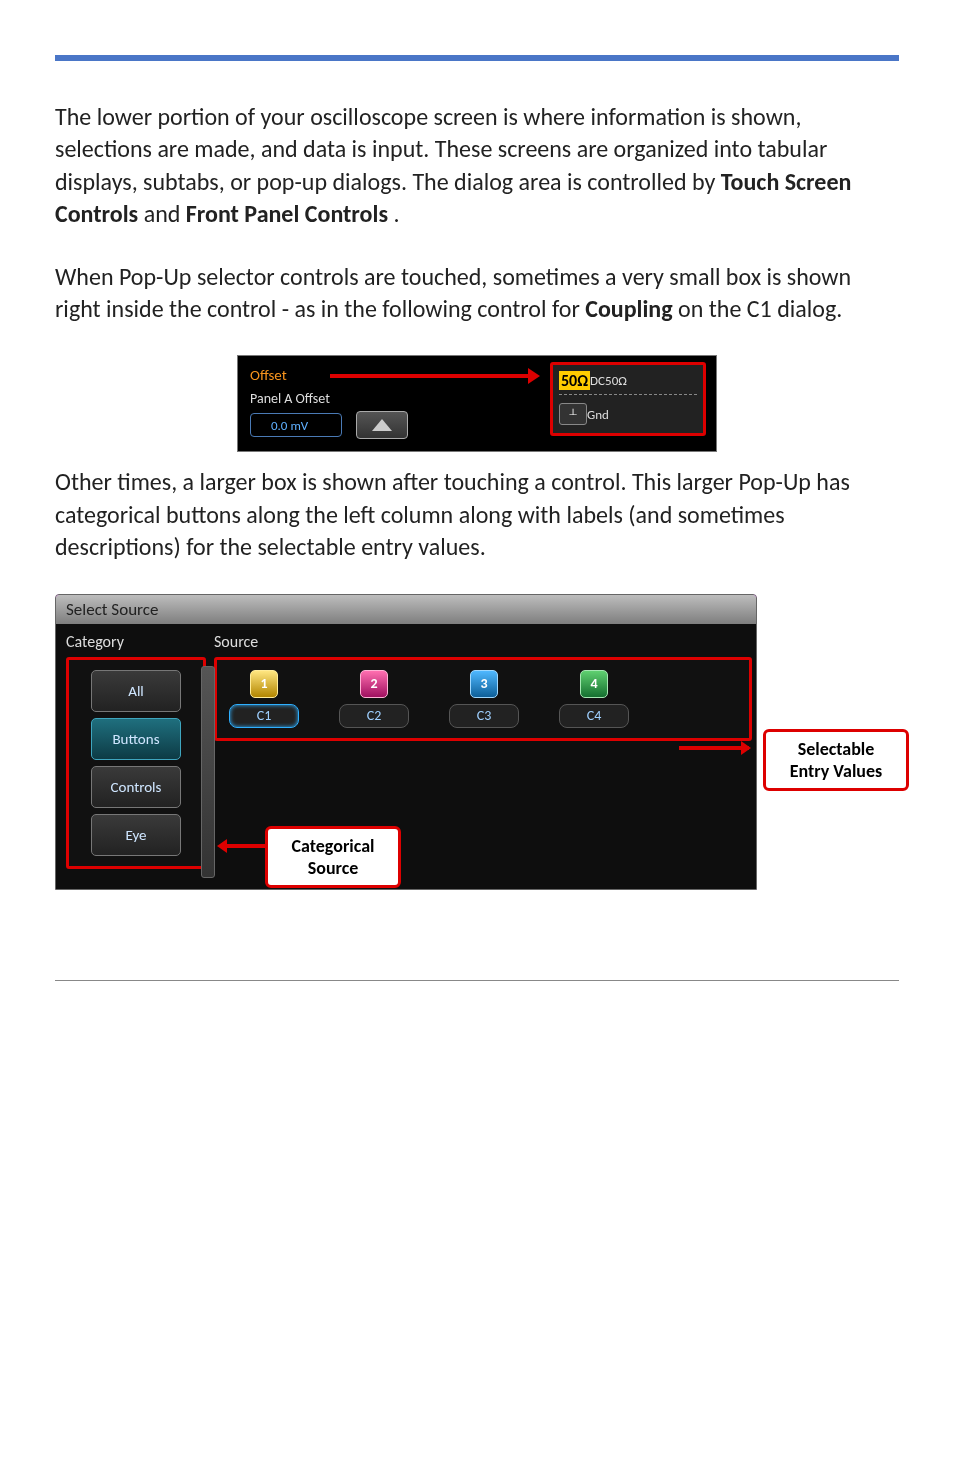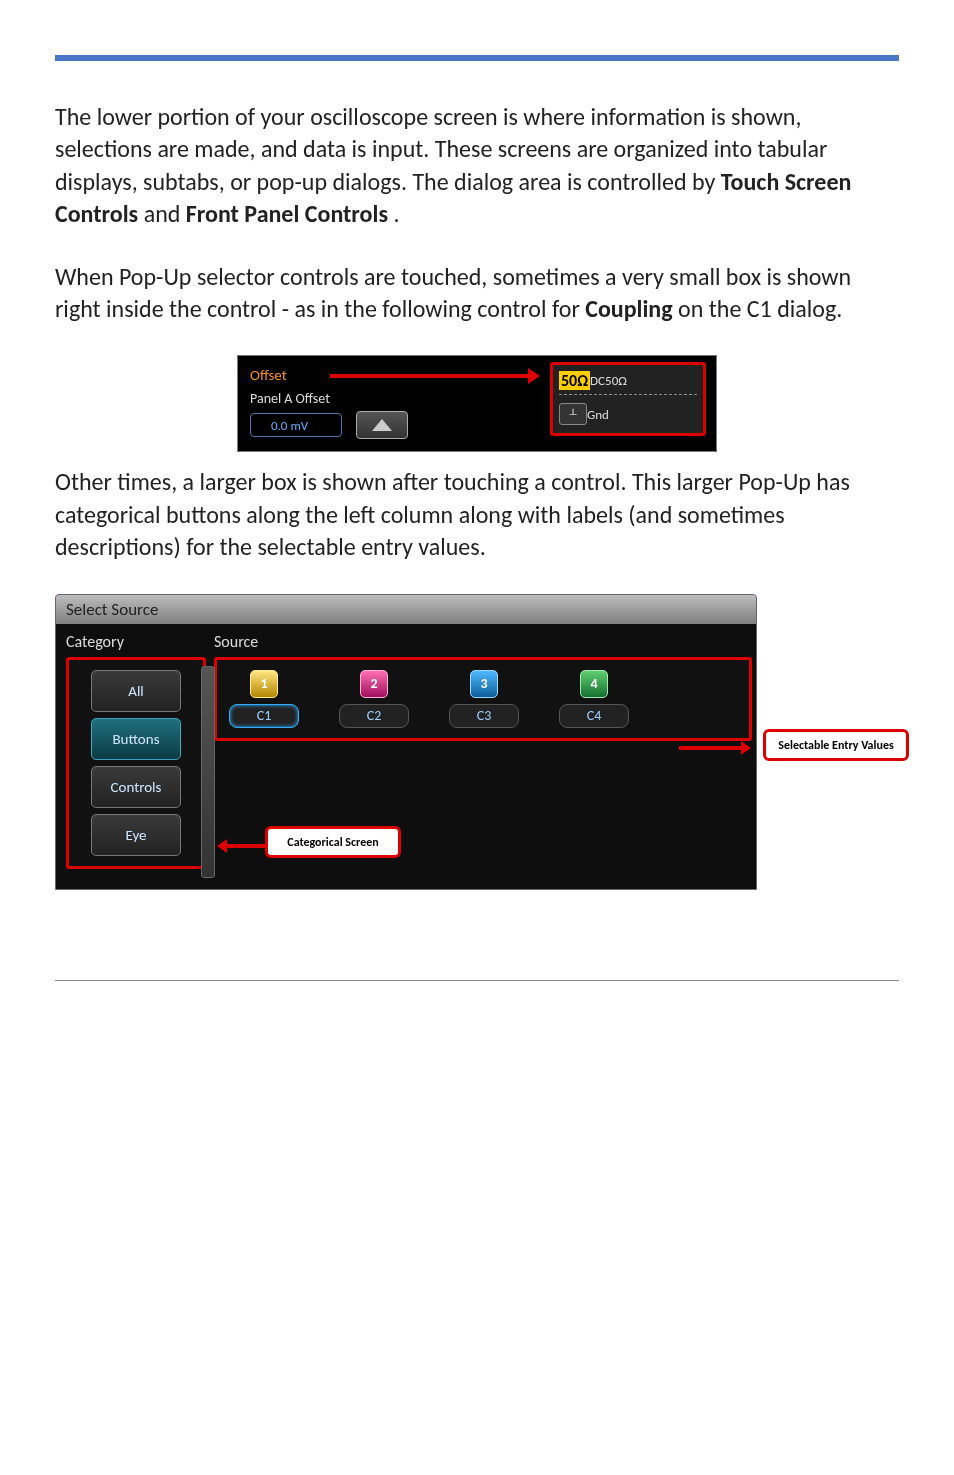--- a/index.html
+++ b/index.html
@@ -37,21 +37,21 @@
   .src-col{flex:1}
   .src-row{display:flex;gap:40px;border:3px solid #d00;border-radius:3px;padding:10px 12px;background:#111}
   .ch{width:70px;text-align:center}
   .ch-badge{width:26px;height:26px;border-radius:5px;margin:0 auto 6px auto;display:flex;align-items:center;justify-content:center;font-size:14px;font-weight:bold;color:#fff}
   .ch1 .ch-badge{background:linear-gradient(#ffe680,#b38600);border:1px solid #ffec99}
   .ch2 .ch-badge{background:linear-gradient(#ff6fb0,#a01060);border:1px solid #ffb3d6}
   .ch3 .ch-badge{background:linear-gradient(#4fb8ff,#0d5f99);border:1px solid #9fd8ff}
   .ch4 .ch-badge{background:linear-gradient(#5fd070,#157030);border:1px solid #a6e8b3}
   .ch-lbl{height:22px;border:1px solid #555;border-radius:8px;background:#222;color:#9fd0ff;font-size:14px;display:flex;align-items:center;justify-content:center}
   .ch1 .ch-lbl{border-color:#2fb0ff;box-shadow:0 0 4px #2fb0ff inset}
-  .callout{position:absolute;background:#fff;border:3px solid #d00;border-radius:6px;padding:6px 10px;font-size:12px;font-weight:bold;color:#000;text-align:center;white-space:nowrap}
+  .callout{position:absolute;background:#fff;border:3px solid #d00;border-radius:6px;padding:6px 10px;font-size:18px;font-weight:bold;color:#000;text-align:center;white-space:nowrap}
   .callout.sel-val{right:-10px;top:135px}
   .callout.catb{left:210px;top:232px}
   .lead{position:absolute;background:#d00}
   .lead.l1{right:150px;top:152px;width:70px;height:4px}
   .lead.l1:after{content:"";position:absolute;right:-2px;top:-5px;border-left:10px solid #d00;border-top:7px solid transparent;border-bottom:7px solid transparent}
   .lead.l2{left:172px;top:250px;width:46px;height:4px}
   .lead.l2:before{content:"";position:absolute;left:-10px;top:-5px;border-right:10px solid #d00;border-top:7px solid transparent;border-bottom:7px solid transparent}
   .footer-rule{height:1px;background:#888;margin:90px 0 0 0}
 </style>
 </head>
@@ -134,17 +134,17 @@
             </div>
           </div>
         </div>
       </div>
     </div>
     <div class="lead l1"></div>
     <div class="callout sel-val" style="white-space:normal;width:120px">Selectable
 Entry Values</div>
     <div class="lead l2"></div>
     <div class="callout catb" style="white-space:normal;width:110px">Categorical
-Screen</div>
+Source</div>
   </div>
 
   <div class="footer-rule"></div>
 </div>
 
 </body></html>

